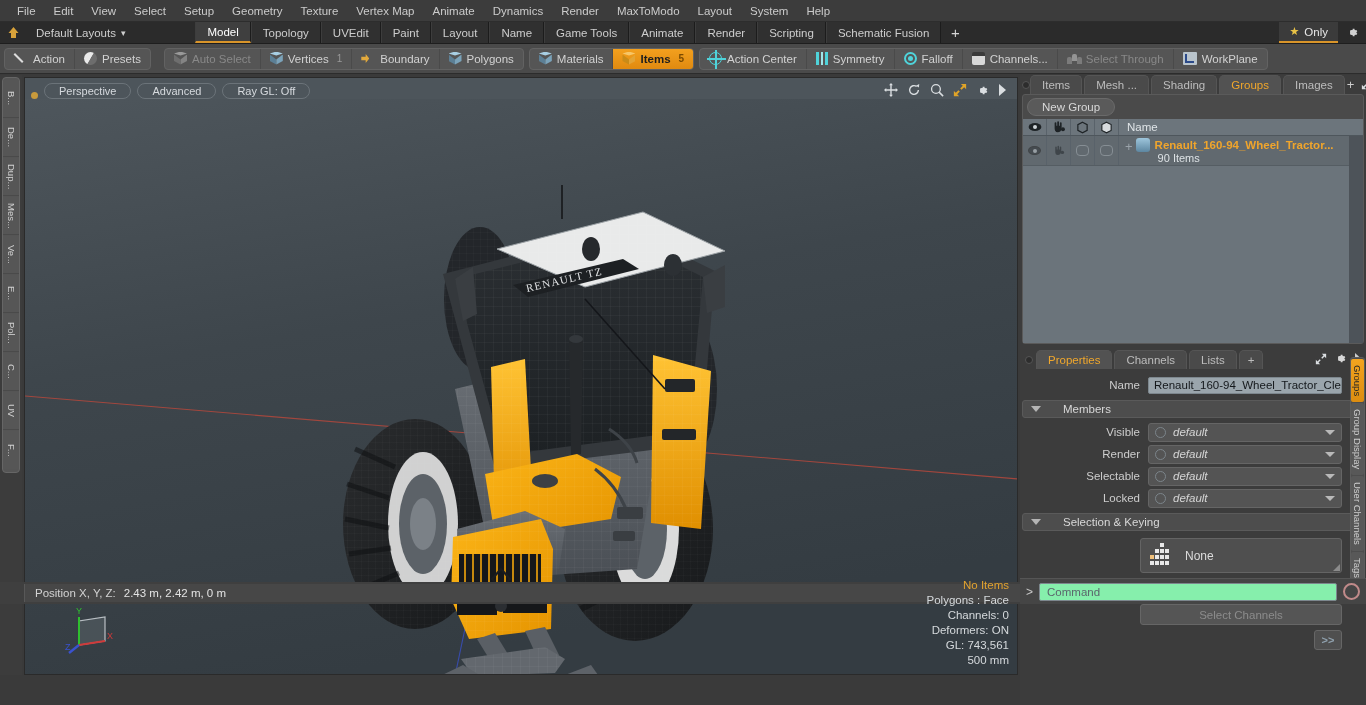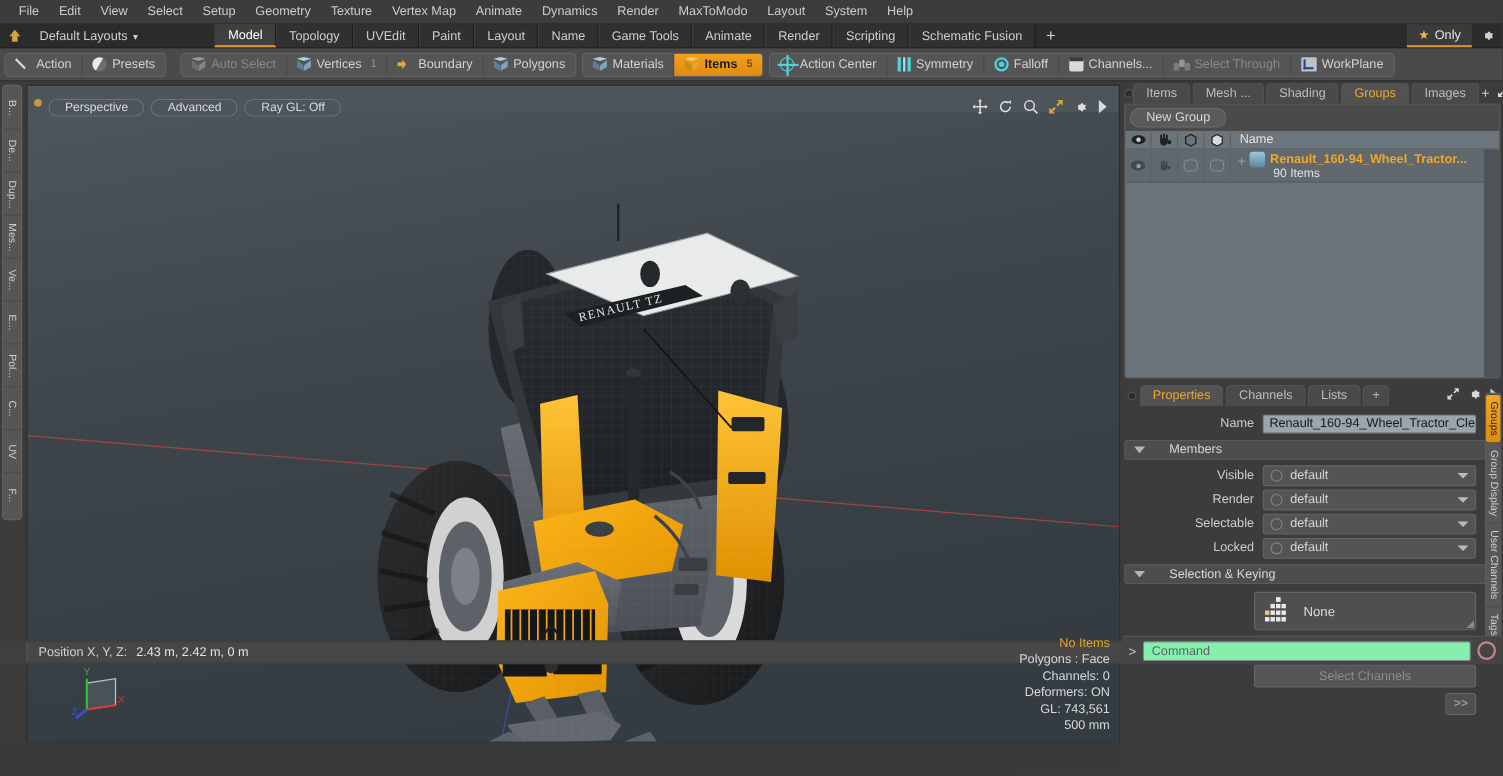--- a/index.html
+++ b/index.html
@@ -161,22 +161,22 @@
 
   
   .viewport {
     position: absolute; left: 24px; top: 77px; width: 994px; height: 598px;
     background: #3b4248;
     border: 1px solid #2a2a2a;
     overflow: hidden;
   }
   .vp-header {
     position: absolute; left: 0; top: 0; width: 100%; height: 21px;
-    background: #4d555b; display: flex; align-items: flex-start;
-    padding: 12px 6px; gap: 6px; z-index: 5;
+    background: #4d555b; display: flex; align-items: flex-end;
+    padding: 0 6px; gap: 6px; z-index: 5;
   }
   .vp-dot { width: 7px; height: 7px; border-radius: 50%; background: #c89a3c; }
   .vp-pill {
     padding: 1px 14px; border: 1px solid #6b7379; border-radius: 9px;
     color: #d6dade; font-size: 11px; background: transparent;
   }
   .vp-icons { margin-left: auto; display: flex; align-items: center; gap: 9px;
     padding-right: 4px; color: #d9dde0; }
   .vp-canvas {
     position: absolute; left: 0; top: 21px; width: 100%; height: 577px;
@@ -277,21 +277,21 @@
     color: #cdcdcd; font-size: 11.5px; }
   .prop-field {
     flex: 1; height: 17px; background: #9aa5ac; border: 1px solid #7d878e;
     border-radius: 2px; display: flex; align-items: center;
     padding: 0 5px; color: #14181b; font-size: 11.5px; overflow: hidden;
     white-space: nowrap;
   }
   .prop-dd {
     flex: 1; height: 19px; background: #545454; border: 1px solid #656565;
     border-radius: 3px; display: flex; align-items: center; gap: 7px;
-    padding: 0 6px; color: #d5d5d5; font-size: 11.5px; position: relative;
+    padding: 0 6px; color: #d5d5d5; font-size: 11.5px; position: relative; font-style: italic;
   }
   .prop-dd .caret { margin-left: auto; width:0;height:0;
     border-left:5px solid transparent;border-right:5px solid transparent;
     border-top:5px solid #b9b9b9;}
   .section-head {
     margin: 4px 2px 3px 2px; height: 18px; background: #4d4d4d;
     border: 1px solid #5a5a5a; border-radius: 3px;
     display: flex; align-items: center; gap: 22px; padding-left: 8px;
     color: #d8d8d8; font-size: 11.5px;
   }

